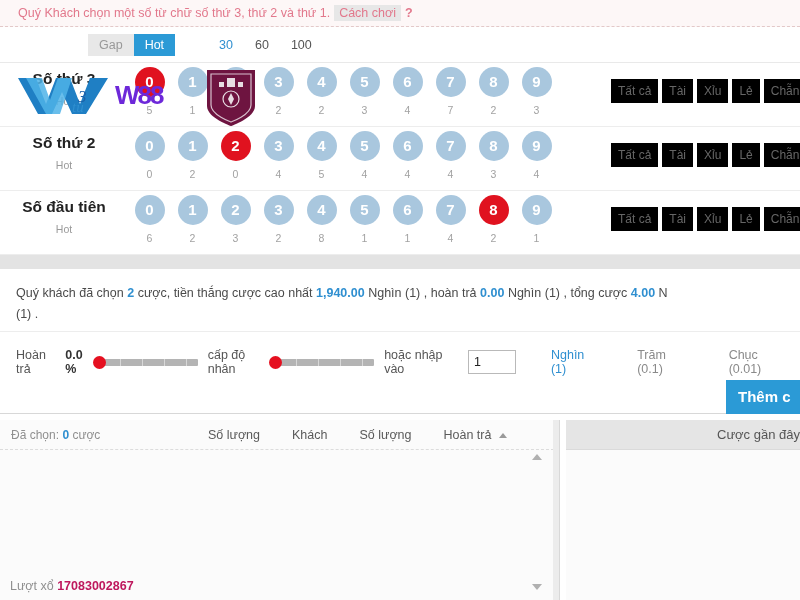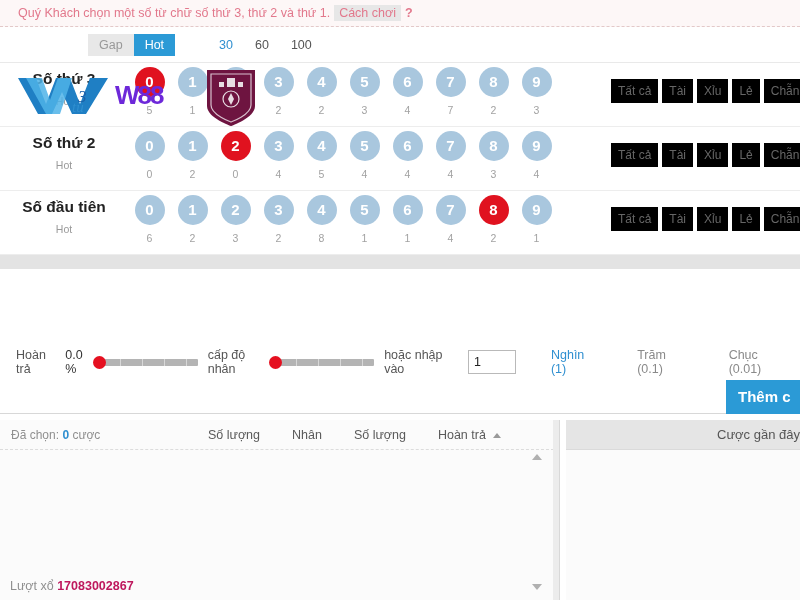--- a/index.html
+++ b/index.html
@@ -92,21 +92,21 @@
   .info-panel b { color: #2f8fd0; font-weight: bold; }
   .info-panel .dark { color:#4a4a4a; }
 
   
   .slider-bar {
     position: absolute; left: 0; top: 332px; width: 800px; height: 82px;
     background: #fff; border-bottom: 1px solid #d8d8d8;
   }
   .srow { position: absolute; left: 16px; top: 16px; display: flex; align-items: center; }
   .slab { font-size: 12.5px; color: #555; }
-  .slab b { color: #333; font-weight: normal; }
+  .slab b { color: #333; font-weight: bold; }
   .track {
     position: relative; width: 108px; height: 7px; background: #b4b4b4;
     margin: 0 10px 0 3px; border-radius: 1px;
   }
   .track .tick {
     position: absolute; top: 0; width: 1px; height: 7px; background: #d8d8d8;
   }
   .knob {
     position: absolute; top: -3px; left: -5px;
     width: 13px; height: 13px; border-radius: 50%; background: #e51020;
@@ -366,20 +366,33 @@
         <div class="sidebtn">Tất cả</div>
         <div class="sidebtn">Tài</div>
         <div class="sidebtn">Xỉu</div>
         <div class="sidebtn">Lẻ</div>
         <div class="sidebtn">Chẵn</div>
       </div>
   </div>
 
   <div class="spacer-bar"></div>
 
+  <div class="info-panel">
+    <span class="dark">Quý khách đã chọn</span>
+    <b>2</b>
+    <span class="dark">cược, tiền thắng cược cao nhất</span>
+    <b>1,940.00</b>
+    <span class="dark">Nghìn (1) , hoàn trả</span>
+    <b>0.00</b>
+    <span class="dark">Nghìn (1) , tổng cược</span>
+    <b>4.00</b>
+    <span class="dark">N</span>
+    <br>
+    <span class="dark">(1) .</span>
+  </div>
 
   <div class="slider-bar">
     <div class="srow">
       <span class="slab">Hoàn trả</span>
       <span class="slab" style="margin-left:5px;"><b>0.0 %</b></span>
       <div class="track">
         <div class="tick" style="left:22px"></div>
           <div class="tick" style="left:44px"></div>
         <div class="tick" style="left:66px"></div>
           <div class="tick" style="left:88px"></div>
@@ -404,21 +417,21 @@
 
   <div class="bot-left">
     <div class="bot-head">
       <div class="bh-chosen">
         <span>Đã chọn:</span>
         <b>0</b>
         <span>cược</span>
       </div>
       <div class="bh-cols">
         <div class="bh-col">Số lượng</div>
-        <div class="bh-col">Nhân</div>
+        <div class="bh-col">Khách</div>
         <div class="bh-col">Số lượng</div>
         <div class="bh-col">
           <span>Hoàn trả</span>
           <span class="sort-caret"></span>
         </div>
       </div>
     </div>
     <div class="scroll-col">
       <div class="sc-arrow sc-up"></div>
       <div class="sc-arrow sc-down"></div>

